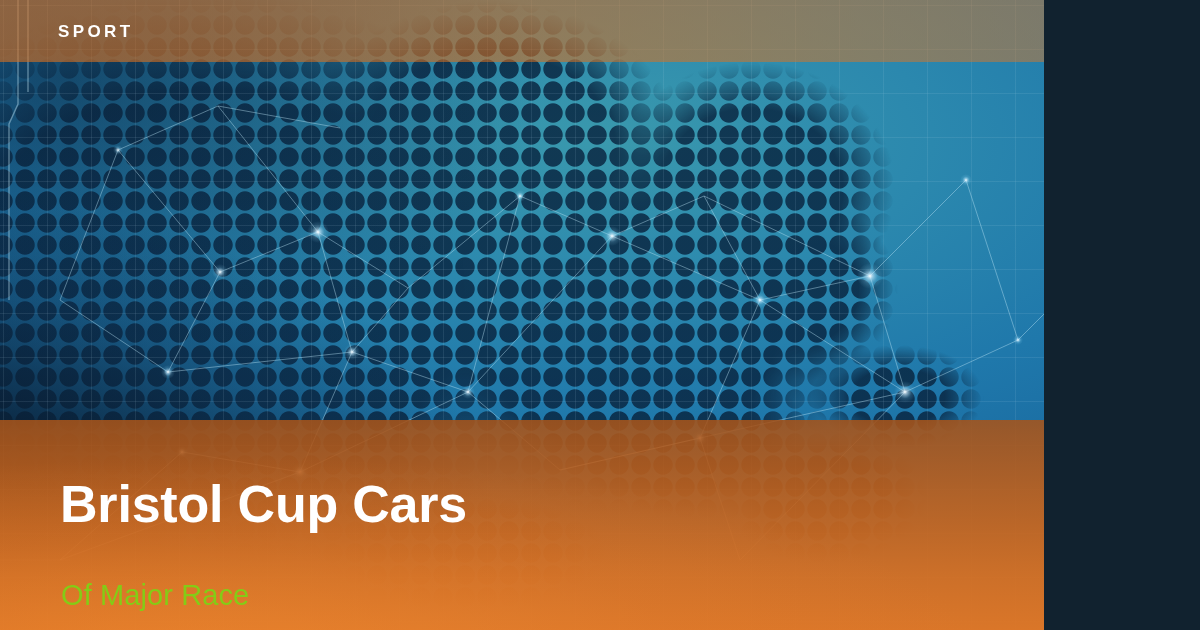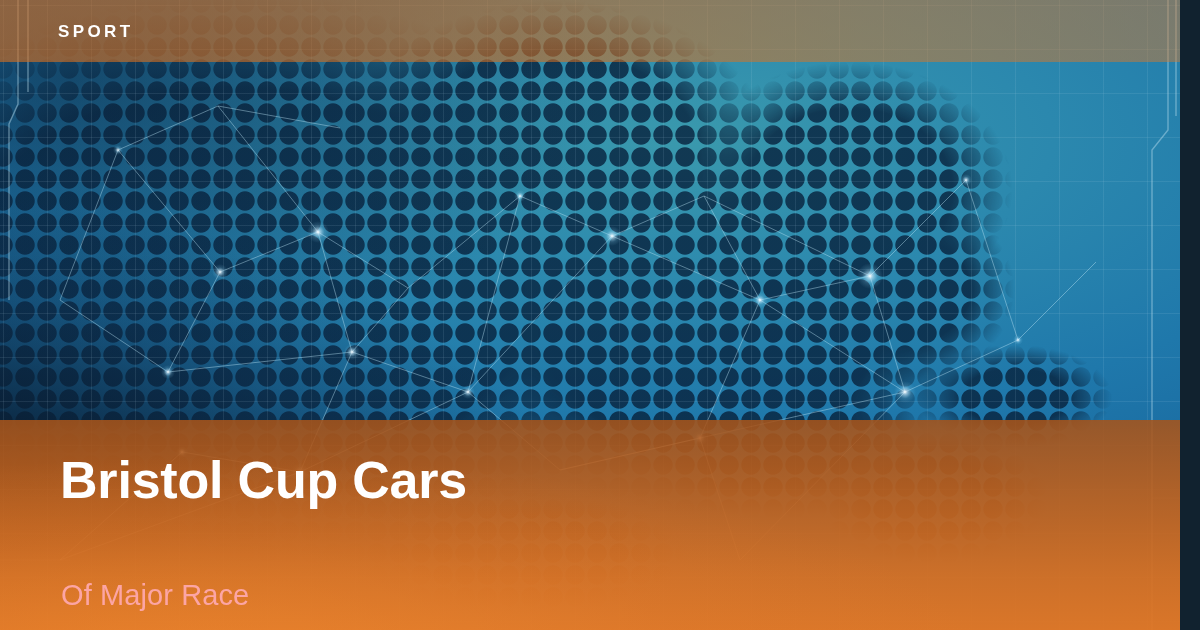--- a/index.html
+++ b/index.html
@@ -2,21 +2,21 @@
 <html><head>
 <meta charset="utf-8">
 <style>
   html, body {
     margin: 0;
     padding: 0;
     background: #11222f;
   }
   #card {
     position: relative;
-    width: 1180px;
+    width: 1044px;
     height: 630px;
     overflow: hidden;
     font-family: "Liberation Sans", sans-serif;
     background: #0d2137;
   }
 
   
   .bg-base {
     position: absolute;
     inset: 0;
@@ -113,34 +113,34 @@
     top: 22px;
     color: #ffffff;
     font-size: 17px;
     font-weight: bold;
     letter-spacing: 3.4px;
     line-height: 20px;
   }
   .headline {
     position: absolute;
     left: 60px;
-    top: 451px;
+    top: 475px;
     width: 740px;
     color: #ffffff;
     font-size: 52px;
     font-weight: bold;
     line-height: 59px;
     letter-spacing: -0.2px;
   }
   .headline .ln { display: block; white-space: nowrap; }
   .subhead {
     position: absolute;
     left: 61px;
     top: 578px;
-    color: #fca5a5;
+    color: #84cc16;
     font-size: 29px;
     font-weight: normal;
     line-height: 34px;
     letter-spacing: 0.1px;
   }
 </style>
 </head>
 <body>
 
 <div id="card">

